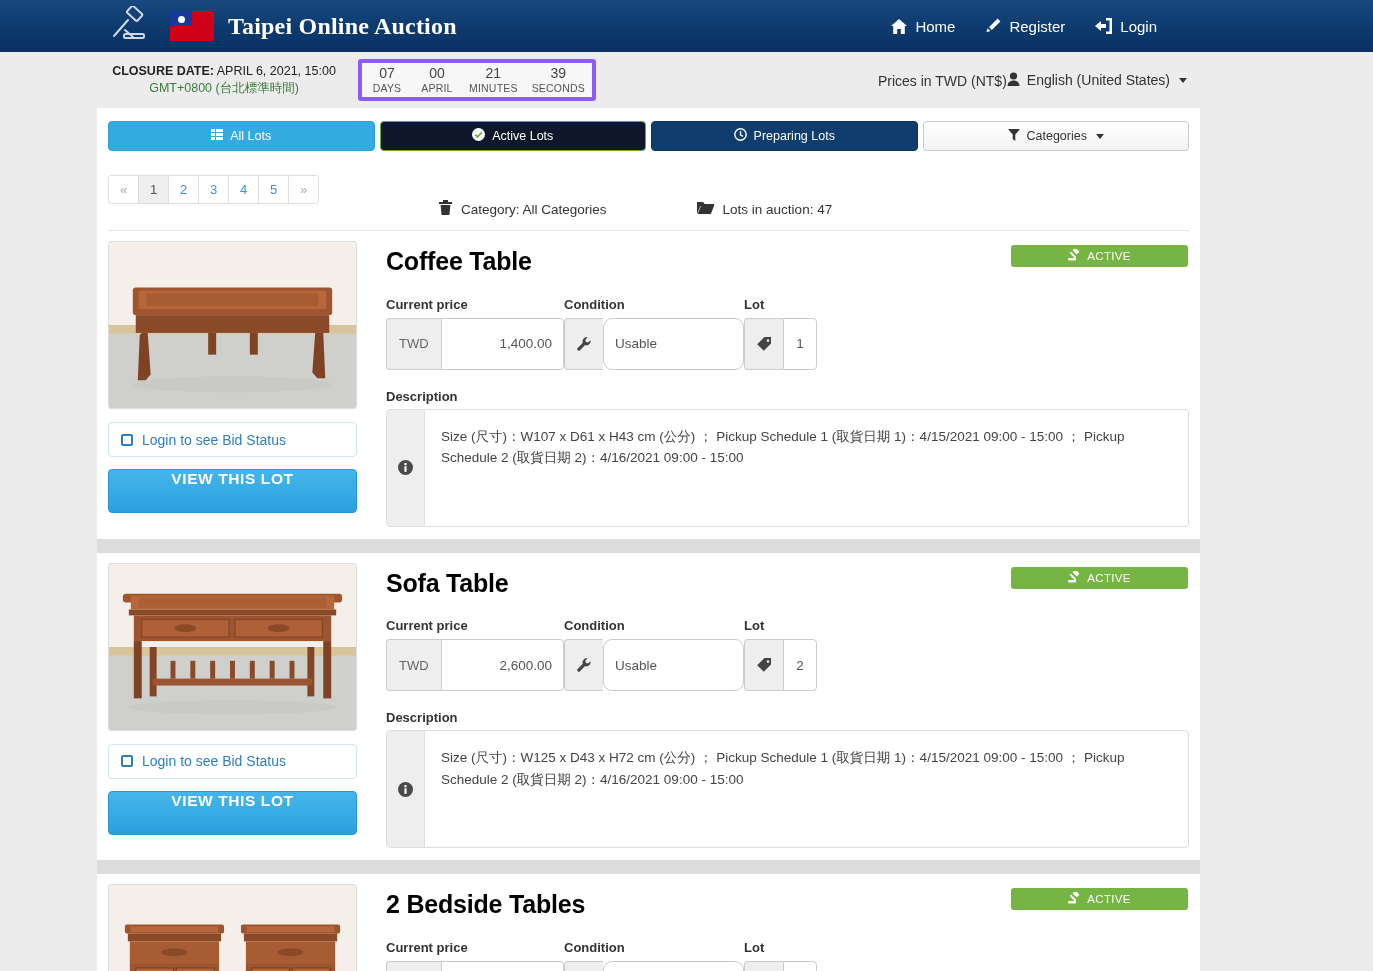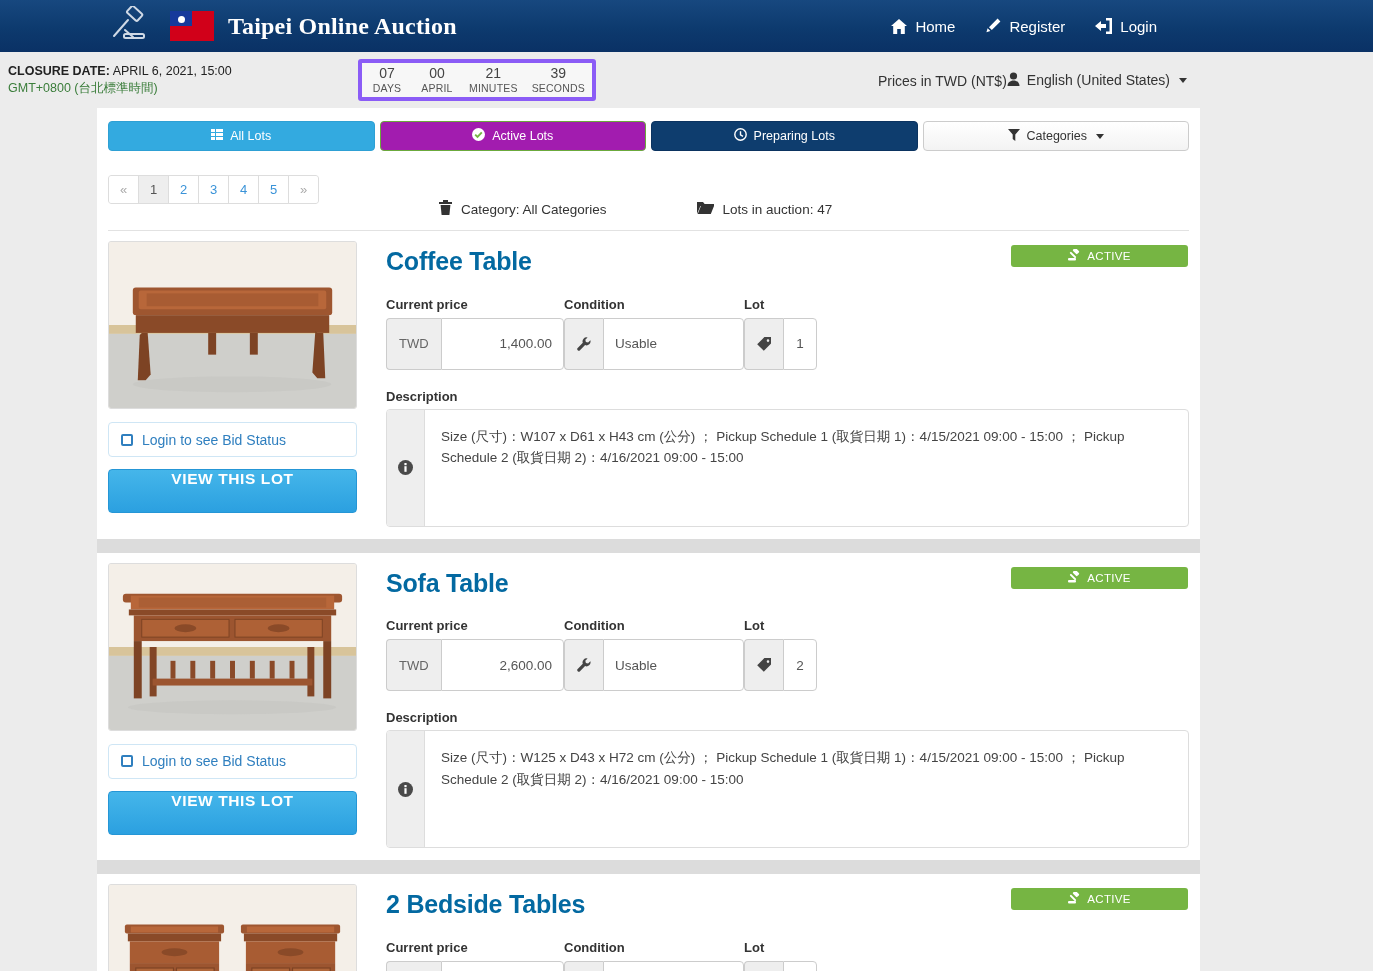--- a/index.html
+++ b/index.html
@@ -48,21 +48,21 @@
     text-decoration:none; cursor:pointer; white-space:nowrap;
   }
   .nav-link svg { display:block; }
 
   
   .subbar {
     height:56px; background:#ececec;
     display:flex; align-items:center; position:relative;
   }
   .closure-block {
-    width:440px; text-align:left; line-height:1.35;
+    width:440px; text-align:center; line-height:1.35;
     padding-left:8px;
   }
   .closure-line1 { font-size:12.5px; color:#222; }
   .closure-line1 b { font-weight:bold; }
   .closure-line2 { font-size:12.5px; color:#3a7d3a; }
   .countdown {
     display:flex; border:4px solid #8b5cf6; background:#f7f7f7;
     border-radius:3px; overflow:hidden; height:42px; margin-left:-82px;
   }
   .cd-cell {
@@ -91,21 +91,21 @@
 
   .tabs { display:flex; gap:5px; }
   .tab {
     flex:1 1 0; height:30px; border-radius:4px;
     display:flex; align-items:center; justify-content:center; gap:7px;
     font-size:12.5px; color:#fff; cursor:pointer; border:1px solid transparent;
     white-space:nowrap;
     text-align:center;
   }
   .tab.blue   { background:#33aae0; border-color:#2ea0d4; }
-  .tab.green  { background:#a21caf; border-color:#6ba93c; }
+  .tab.green  { background:#0f172a; border-color:#6ba93c; }
   .tab.navy   { background:#0e3d6e; border-color:#0b3360; }
   .tab.white  { background:linear-gradient(to bottom,#fff,#f3f3f3); color:#333; border:1px solid #ccc; }
 
   .pagerow {
     display:flex; align-items:center; padding:10px 0 12px 0;
     border-bottom:1px solid #e2e2e2; margin:0 0 0 0;
   }
   .pager { display:flex; border-radius:3px; overflow:hidden; }
   .pg {
     min-width:31px; height:29px; border:1px solid #ddd; margin-left:-1px;
@@ -149,21 +149,21 @@
     margin-top:12px; height:44px; border-radius:4px;
     background:linear-gradient(to bottom,#45b6ea,#2ba0e0);
     border:1px solid #2596d6;
     display:flex; align-items:flex-start; justify-content:center;
     color:#fff; font-size:15.5px; font-weight:bold; letter-spacing:.6px;
     cursor:pointer;
   }
 
   .lot-right { flex:1 1 auto; padding-left:29px; position:relative; }
   .lot-title {
-    font-size:25px; font-weight:bold; color:#0369a1; margin:7px 0 0 0;
+    font-size:25px; font-weight:bold; color:#000000; margin:7px 0 0 0;
     line-height:1.1; letter-spacing:-.2px;
   }
   .badge {
     position:absolute; right:1px; top:4px;
     width:177px; height:22px; background:#76b543; border-radius:3px;
     display:flex; align-items:center; justify-content:center; gap:7px;
     color:#fff; font-size:11.5px; letter-spacing:.3px;
   }
 
   .fields { display:flex; margin-top:21px; }
@@ -178,21 +178,21 @@
     border-radius:4px 0 0 4px; min-width:36px;
   }
   .ig-input {
     border:1px solid #ccc; background:#fff; border-radius:0 4px 4px 0;
     display:flex; align-items:center; padding:0 11px; font-size:13.5px;
     color:#555;
   }
   .price-wrap { width:178px; }
   .price-wrap .ig-input { flex:1; justify-content:flex-end; }
   .cond-wrap { width:180px; }
-  .cond-wrap .ig-input { flex:1; }
+  .cond-wrap .ig-input { flex:1;border-radius:9px; }
   .lot-wrap { width:73px; }
   .lot-wrap .ig-input { flex:1; justify-content:center; }
 
   .desc-label {
     font-size:13px; font-weight:bold; color:#333; margin:19px 0 5px 0;
   }
   .desc-box {
     display:flex; border:1px solid #ddd; border-radius:4px; background:#fff;
     min-height:118px; overflow:hidden;
   }

